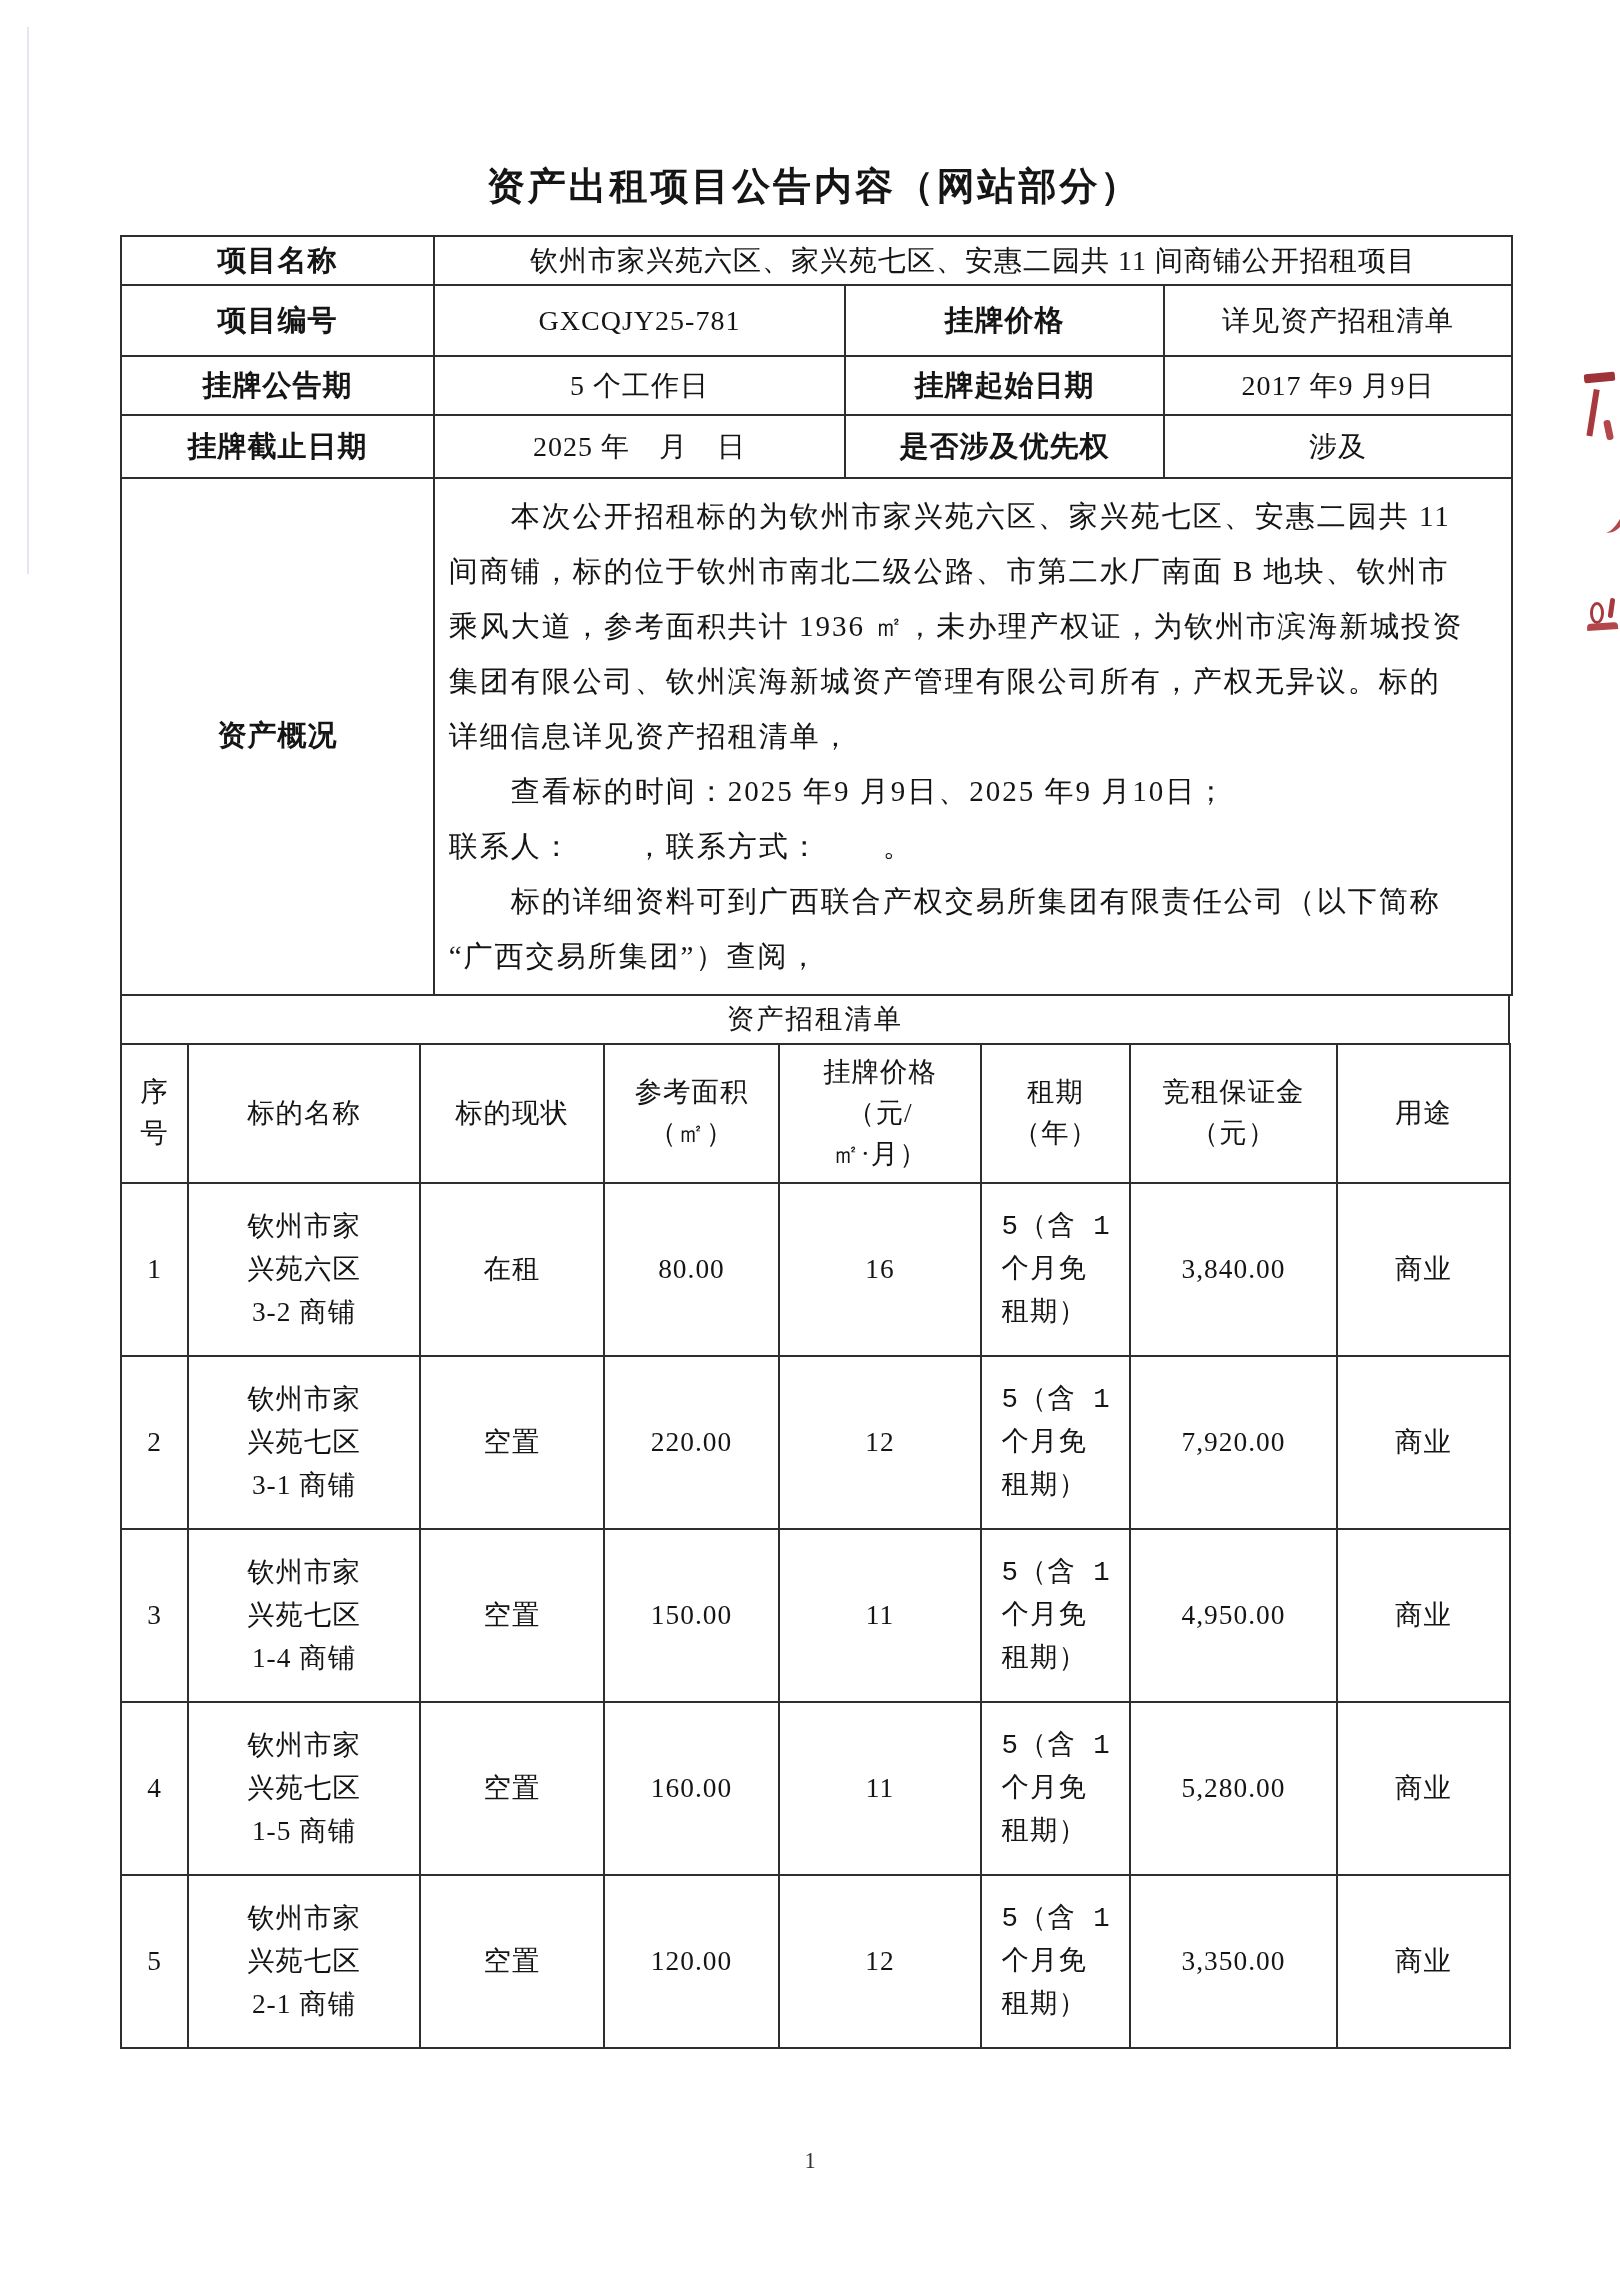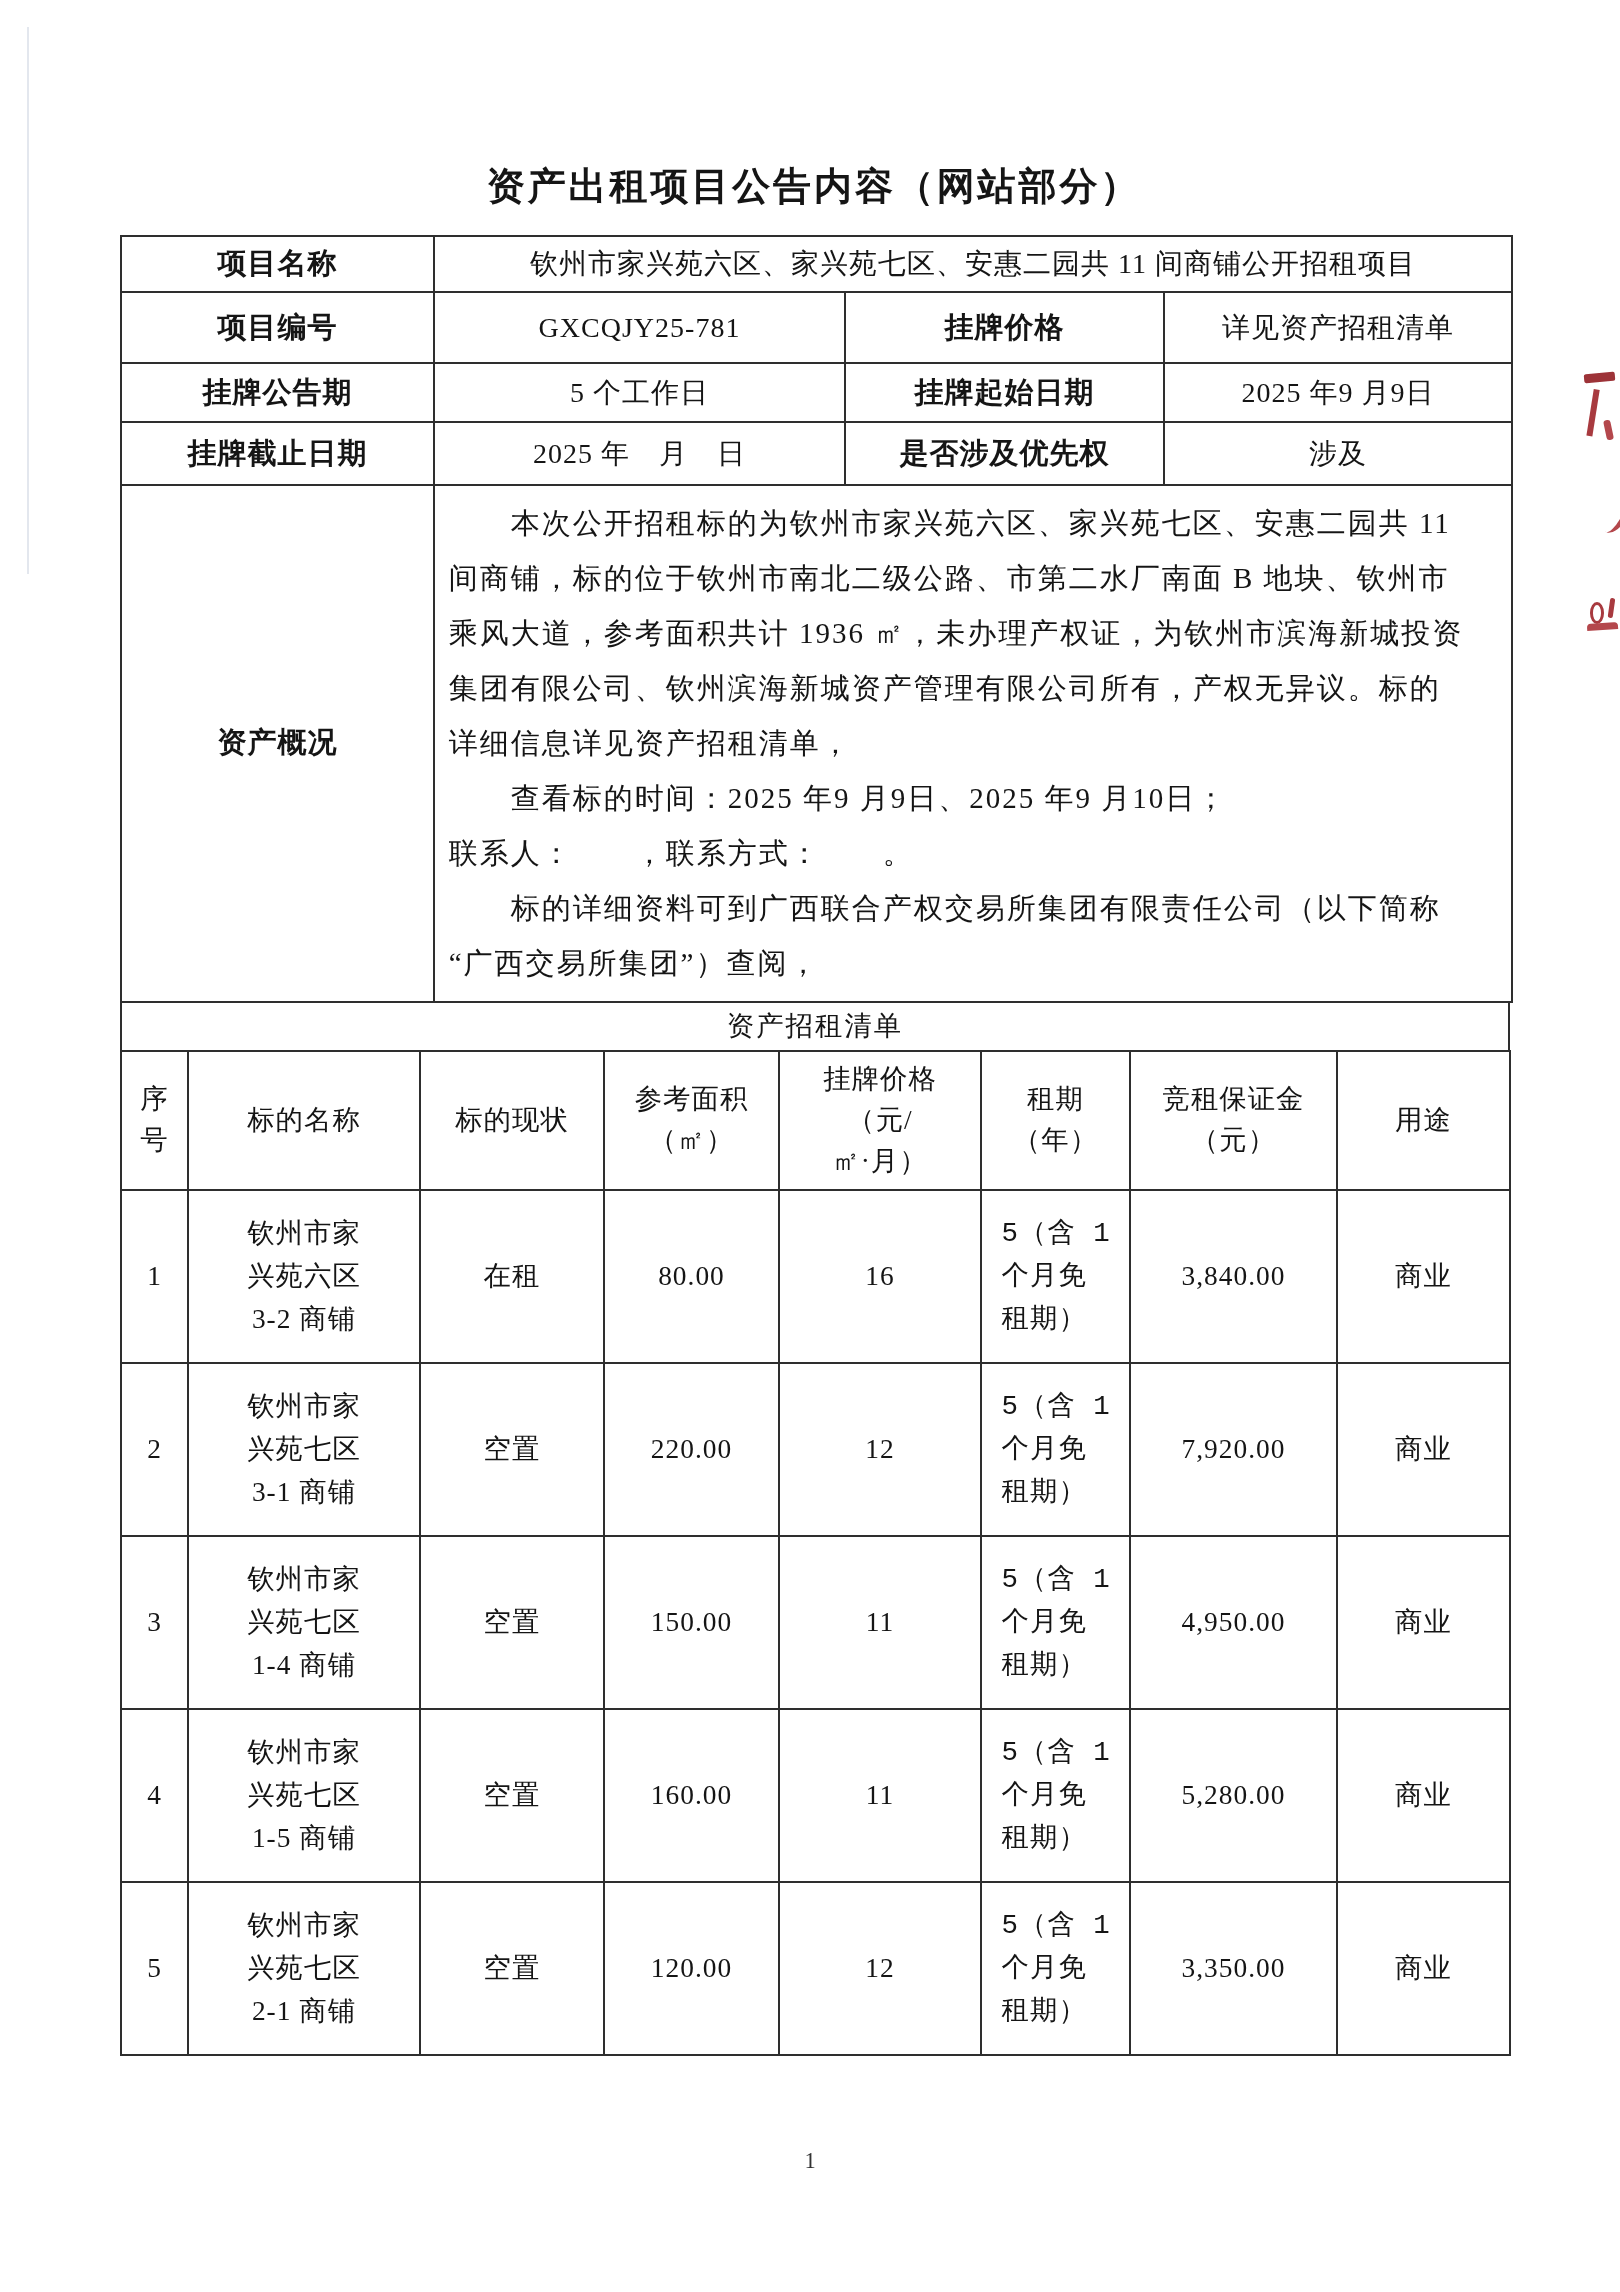--- a/index.html
+++ b/index.html
@@ -66,35 +66,35 @@
 <div class="doc">
 
   <table class="info">
     <colgroup>
         <col style="width:313px">
         <col style="width:411px">
         <col style="width:319px">
         <col style="width:348px">
       </colgroup>
     <tbody>
-        <tr style="height:56px">
+        <tr style="height:49px">
       <td class="lbl">项目名称</td>
       <td class="val" colspan="3">钦州市家兴苑六区、家兴苑七区、安惠二园共 11 间商铺公开招租项目</td>
     </tr>
     <tr style="height:71px">
       <td class="lbl">项目编号</td>
       <td class="val">GXCQJY25-781</td>
       <td class="lbl">挂牌价格</td>
       <td class="val">详见资产招租清单</td>
     </tr>
     <tr style="height:59px">
       <td class="lbl">挂牌公告期</td>
       <td class="val">5 个工作日</td>
       <td class="lbl">挂牌起始日期</td>
-      <td class="val">2025 年9 月9日</td>
+      <td class="val">2017 年9 月9日</td>
     </tr>
     <tr style="height:63px">
       <td class="lbl">挂牌截止日期</td>
       <td class="val">2025 年　月　日</td>
       <td class="lbl">是否涉及优先权</td>
       <td class="val">涉及</td>
     </tr>
     <tr style="height:502px">
       <td class="lbl">资产概况</td>
       <td class="overview-cell" colspan="3">

